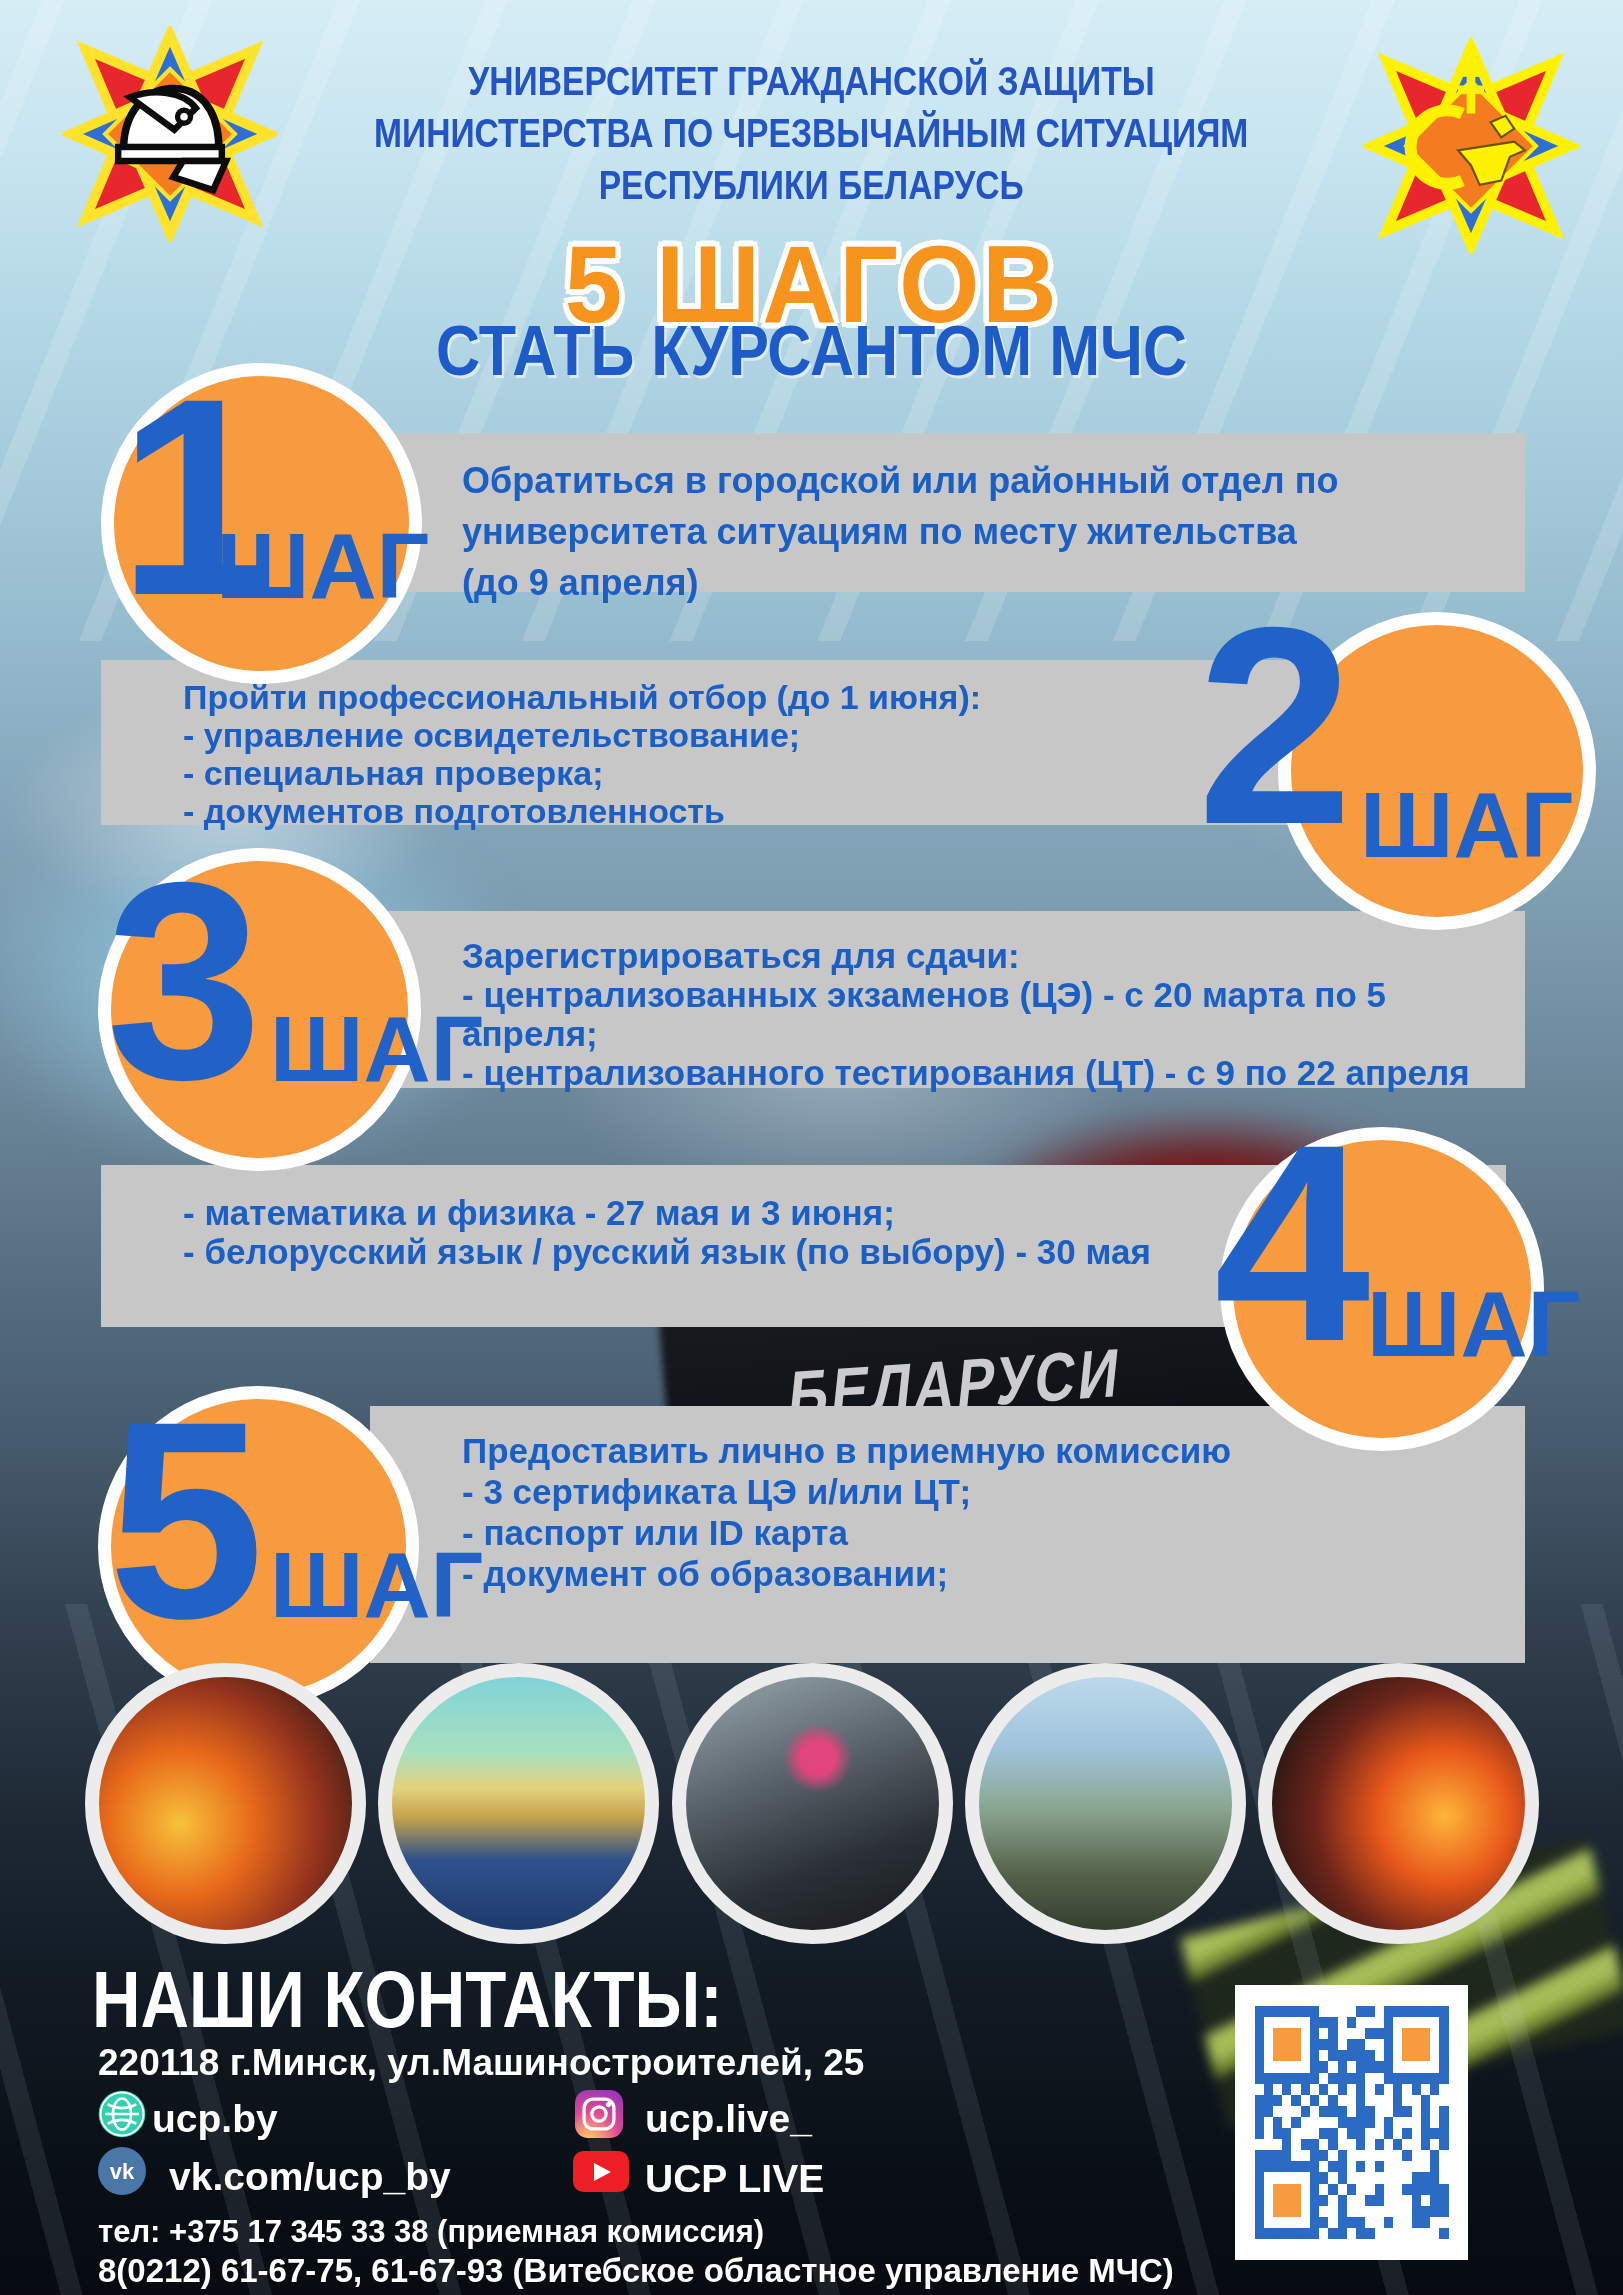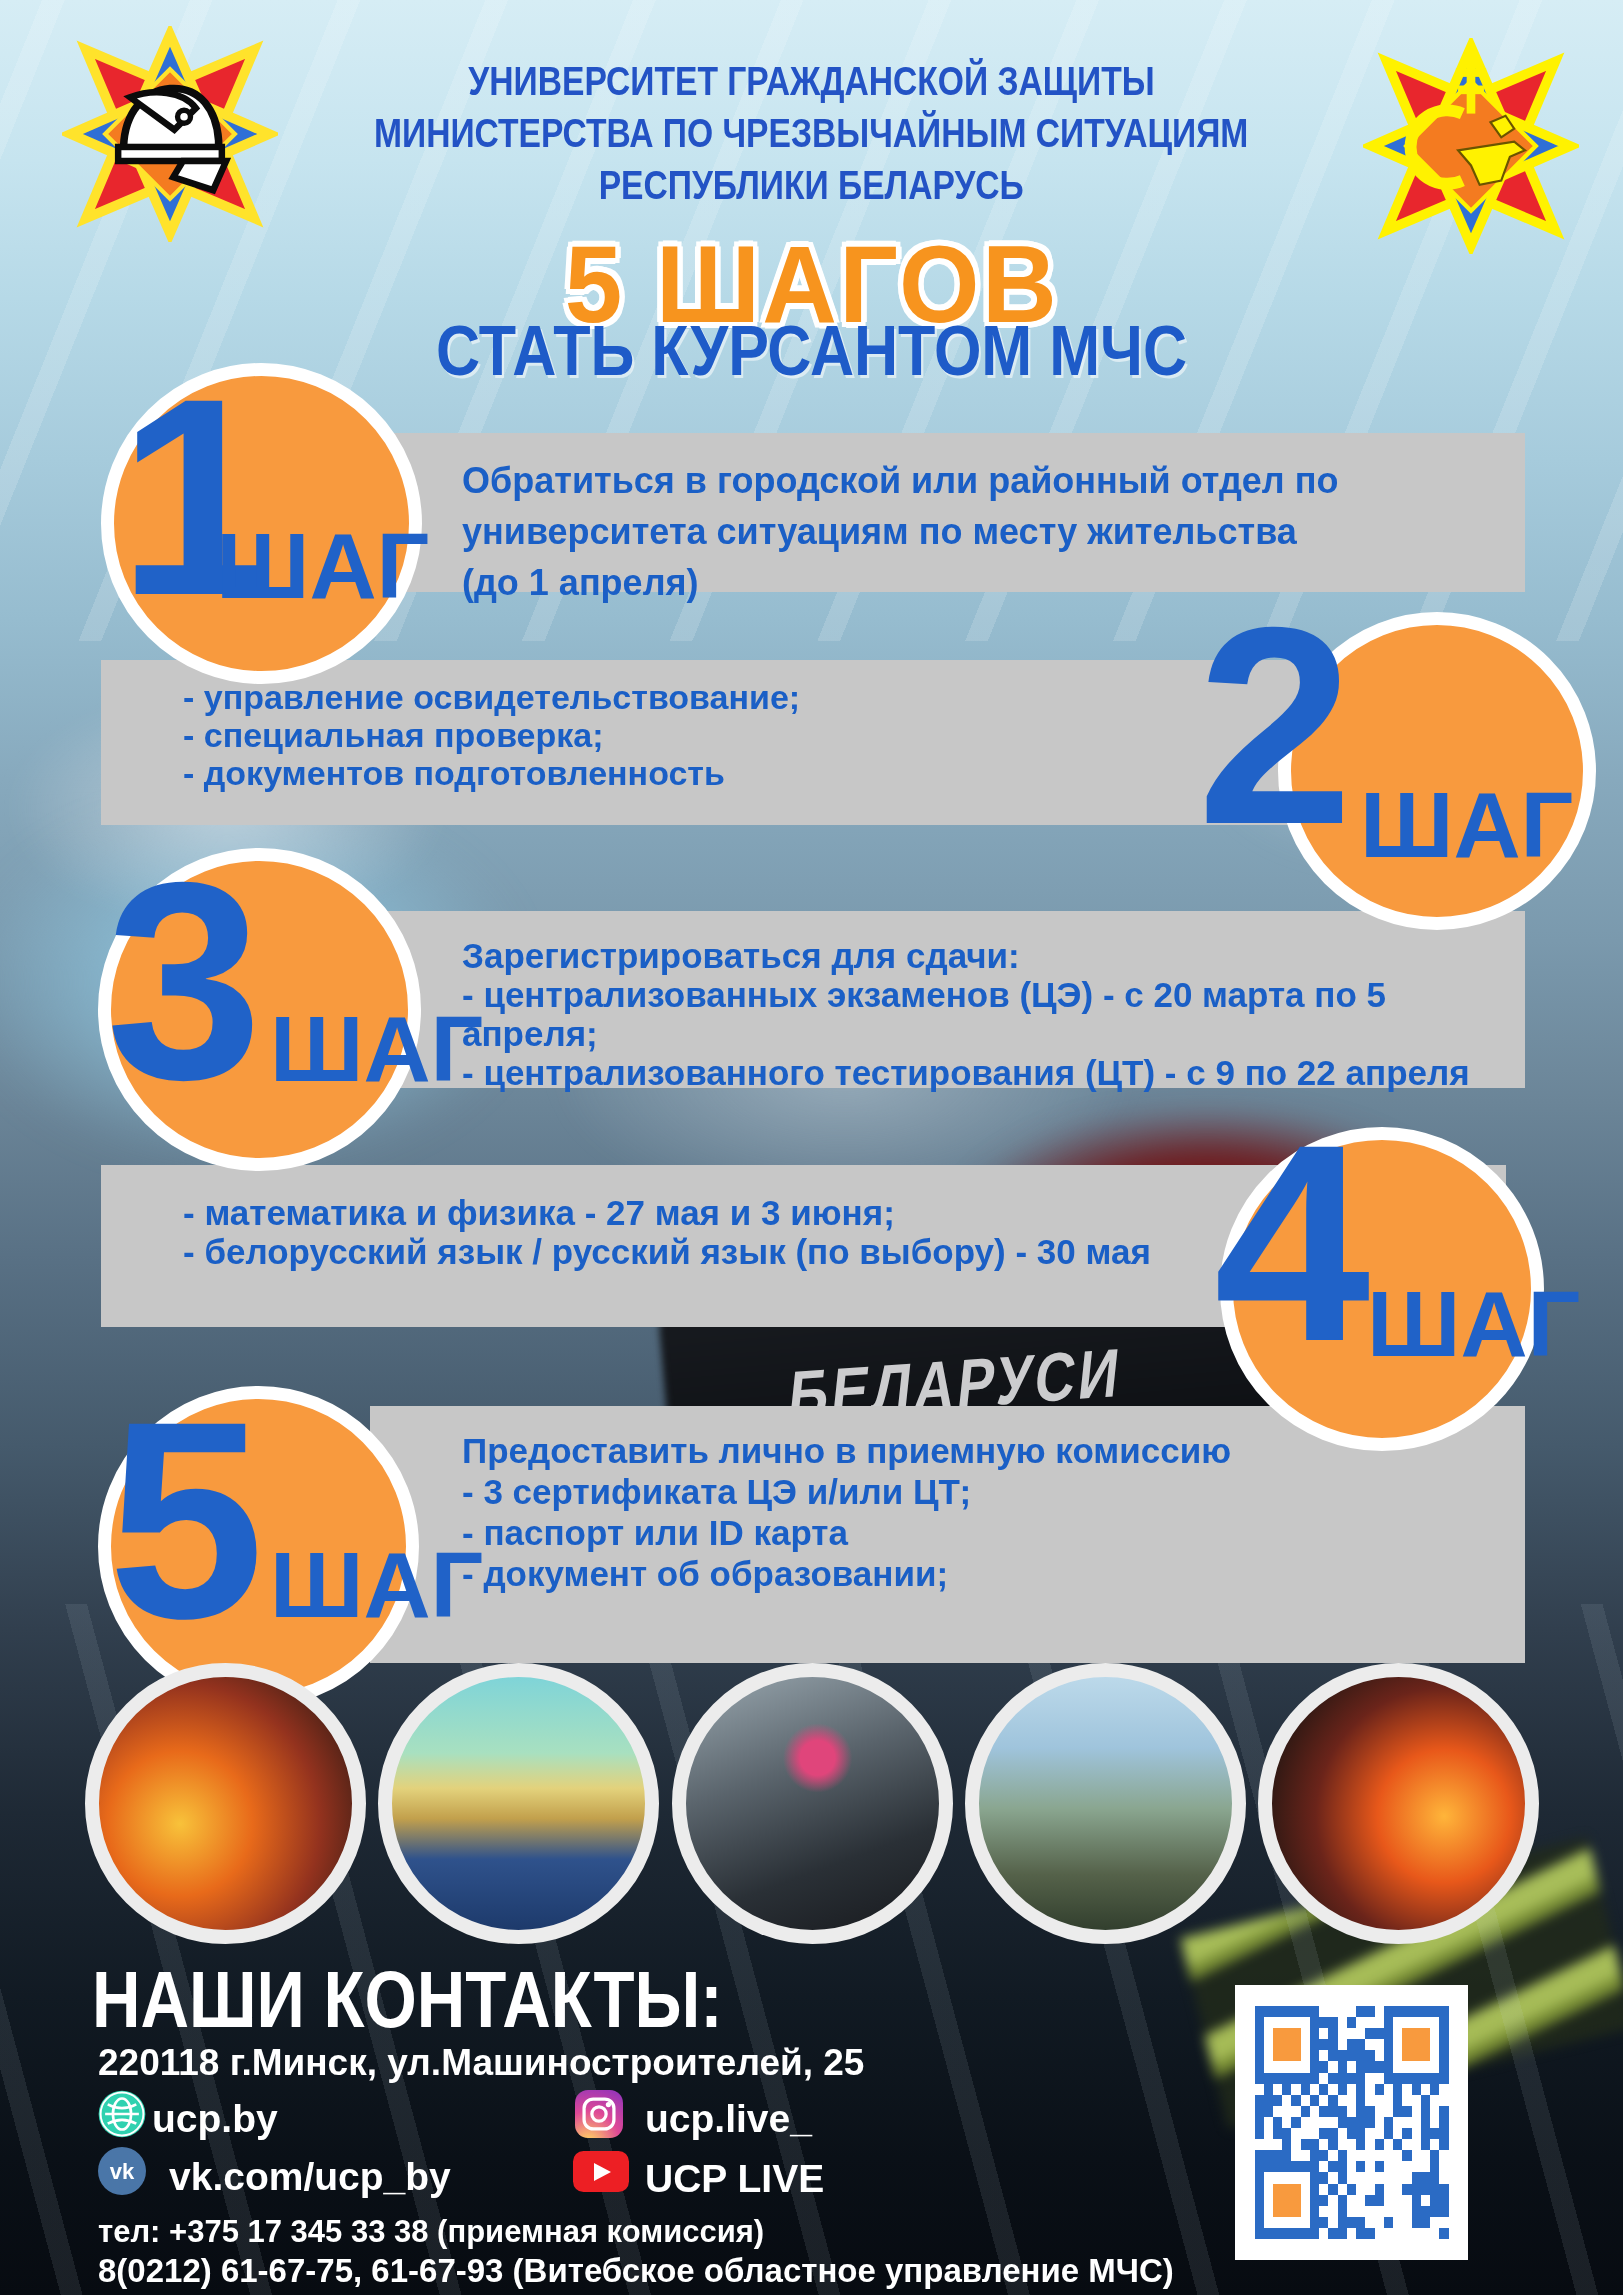--- a/index.html
+++ b/index.html
@@ -140,31 +140,32 @@
   </div>
   <div class="abs title-sub">
     <span class="squeeze">СТАТЬ КУРСАНТОМ МЧС</span>
   </div>
 
   <div>
     <div class="step-bar" style="left:370px;top:433px;width:1155px;height:159px;">
       <div class="step-lines" style="padding:22px 0 0 92px;font-size:36px;line-height:51px;">
           <div>Обратиться в городской или районный отдел по</div>
           <div>университета ситуациям по месту жительства</div>
-          <div>(до 1 апреля)</div>
+          <div>(до 9 апреля)</div>
         </div>
     </div>
     <div class="step-circle" style="left:101px;top:363px;width:321px;height:321px;"></div>
     <div class="step-num" style="left:118px;top:357px;">1</div>
     <div class="step-shag" style="left:216px;top:520px;">ШАГ</div>
   </div>
 
   <div>
     <div class="step-bar" style="left:101px;top:660px;width:1405px;height:165px;">
       <div class="step-lines" style="padding:18.3px 0 0 82px;font-size:34px;line-height:38px;">
+          <div>Пройти профессиональный отбор (до 1 июня):</div>
           <div>- управление освидетельствование;</div>
           <div>- специальная проверка;</div>
           <div>- документов подготовленность</div>
         </div>
     </div>
     <div class="step-circle" style="left:1278px;top:612px;width:318px;height:318px;"></div>
     <div class="step-num" style="left:1197px;top:586px;">2</div>
     <div class="step-shag" style="left:1360px;top:779px;">ШАГ</div>
   </div>
 

